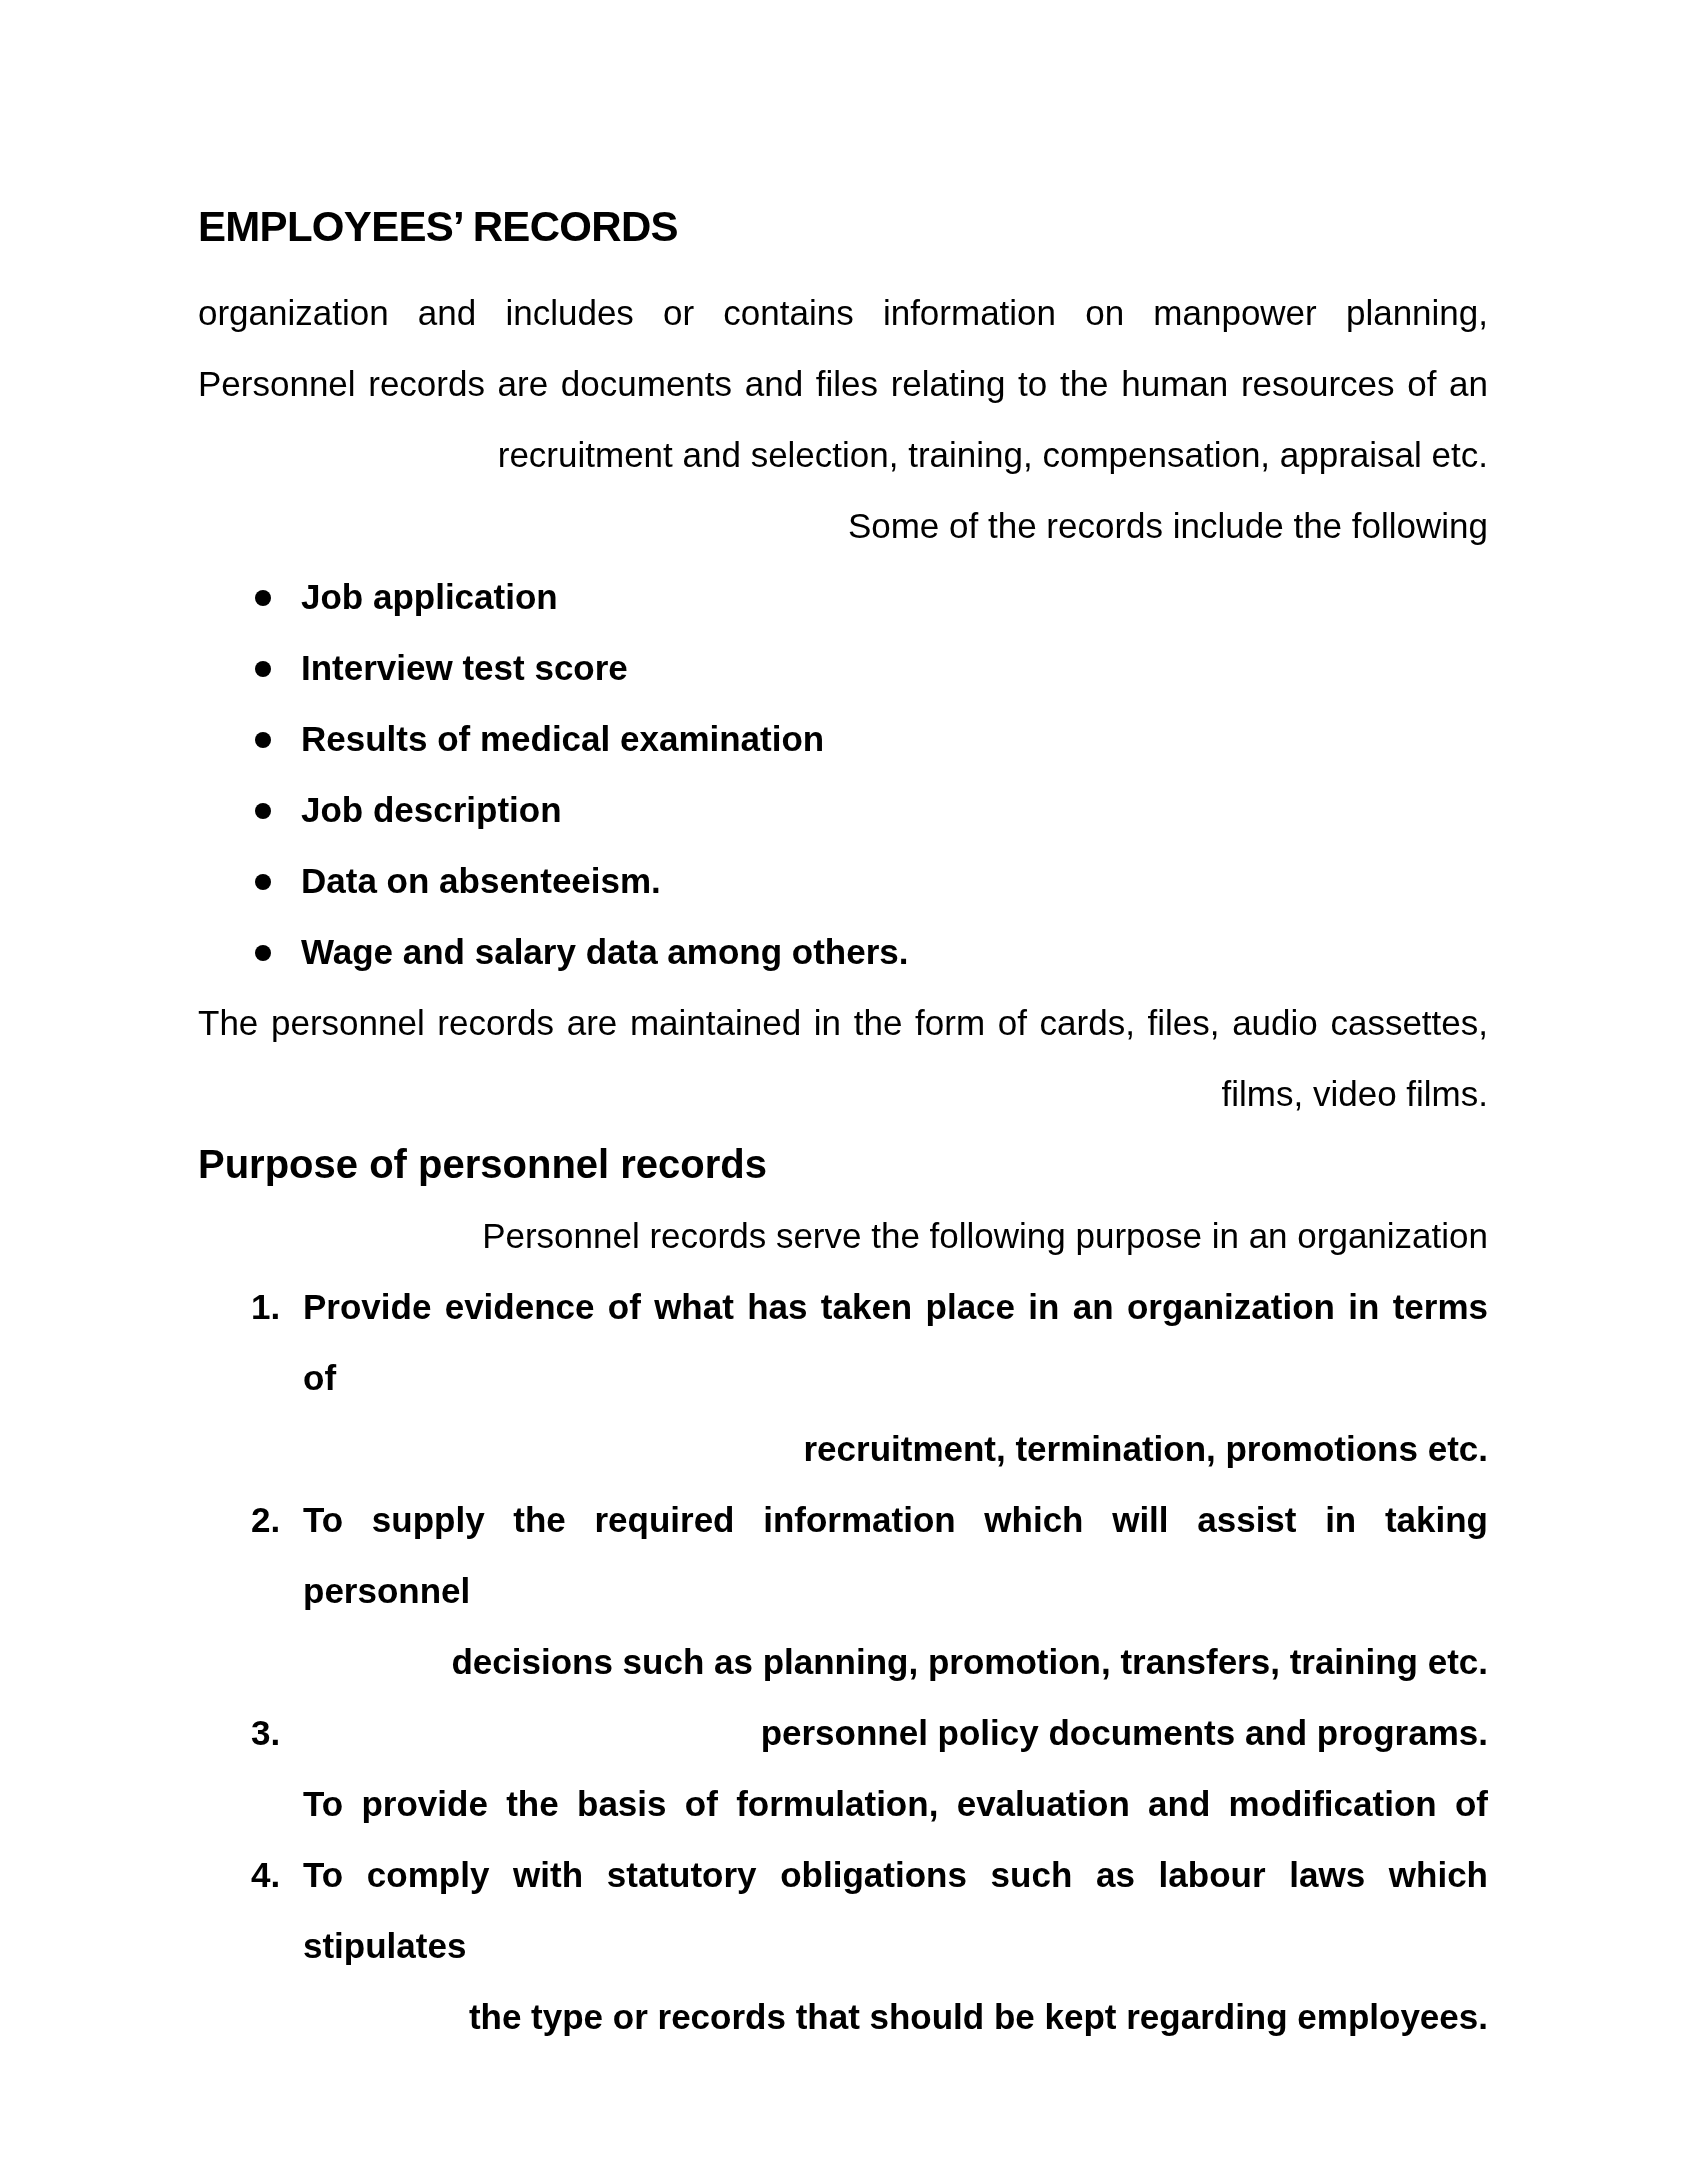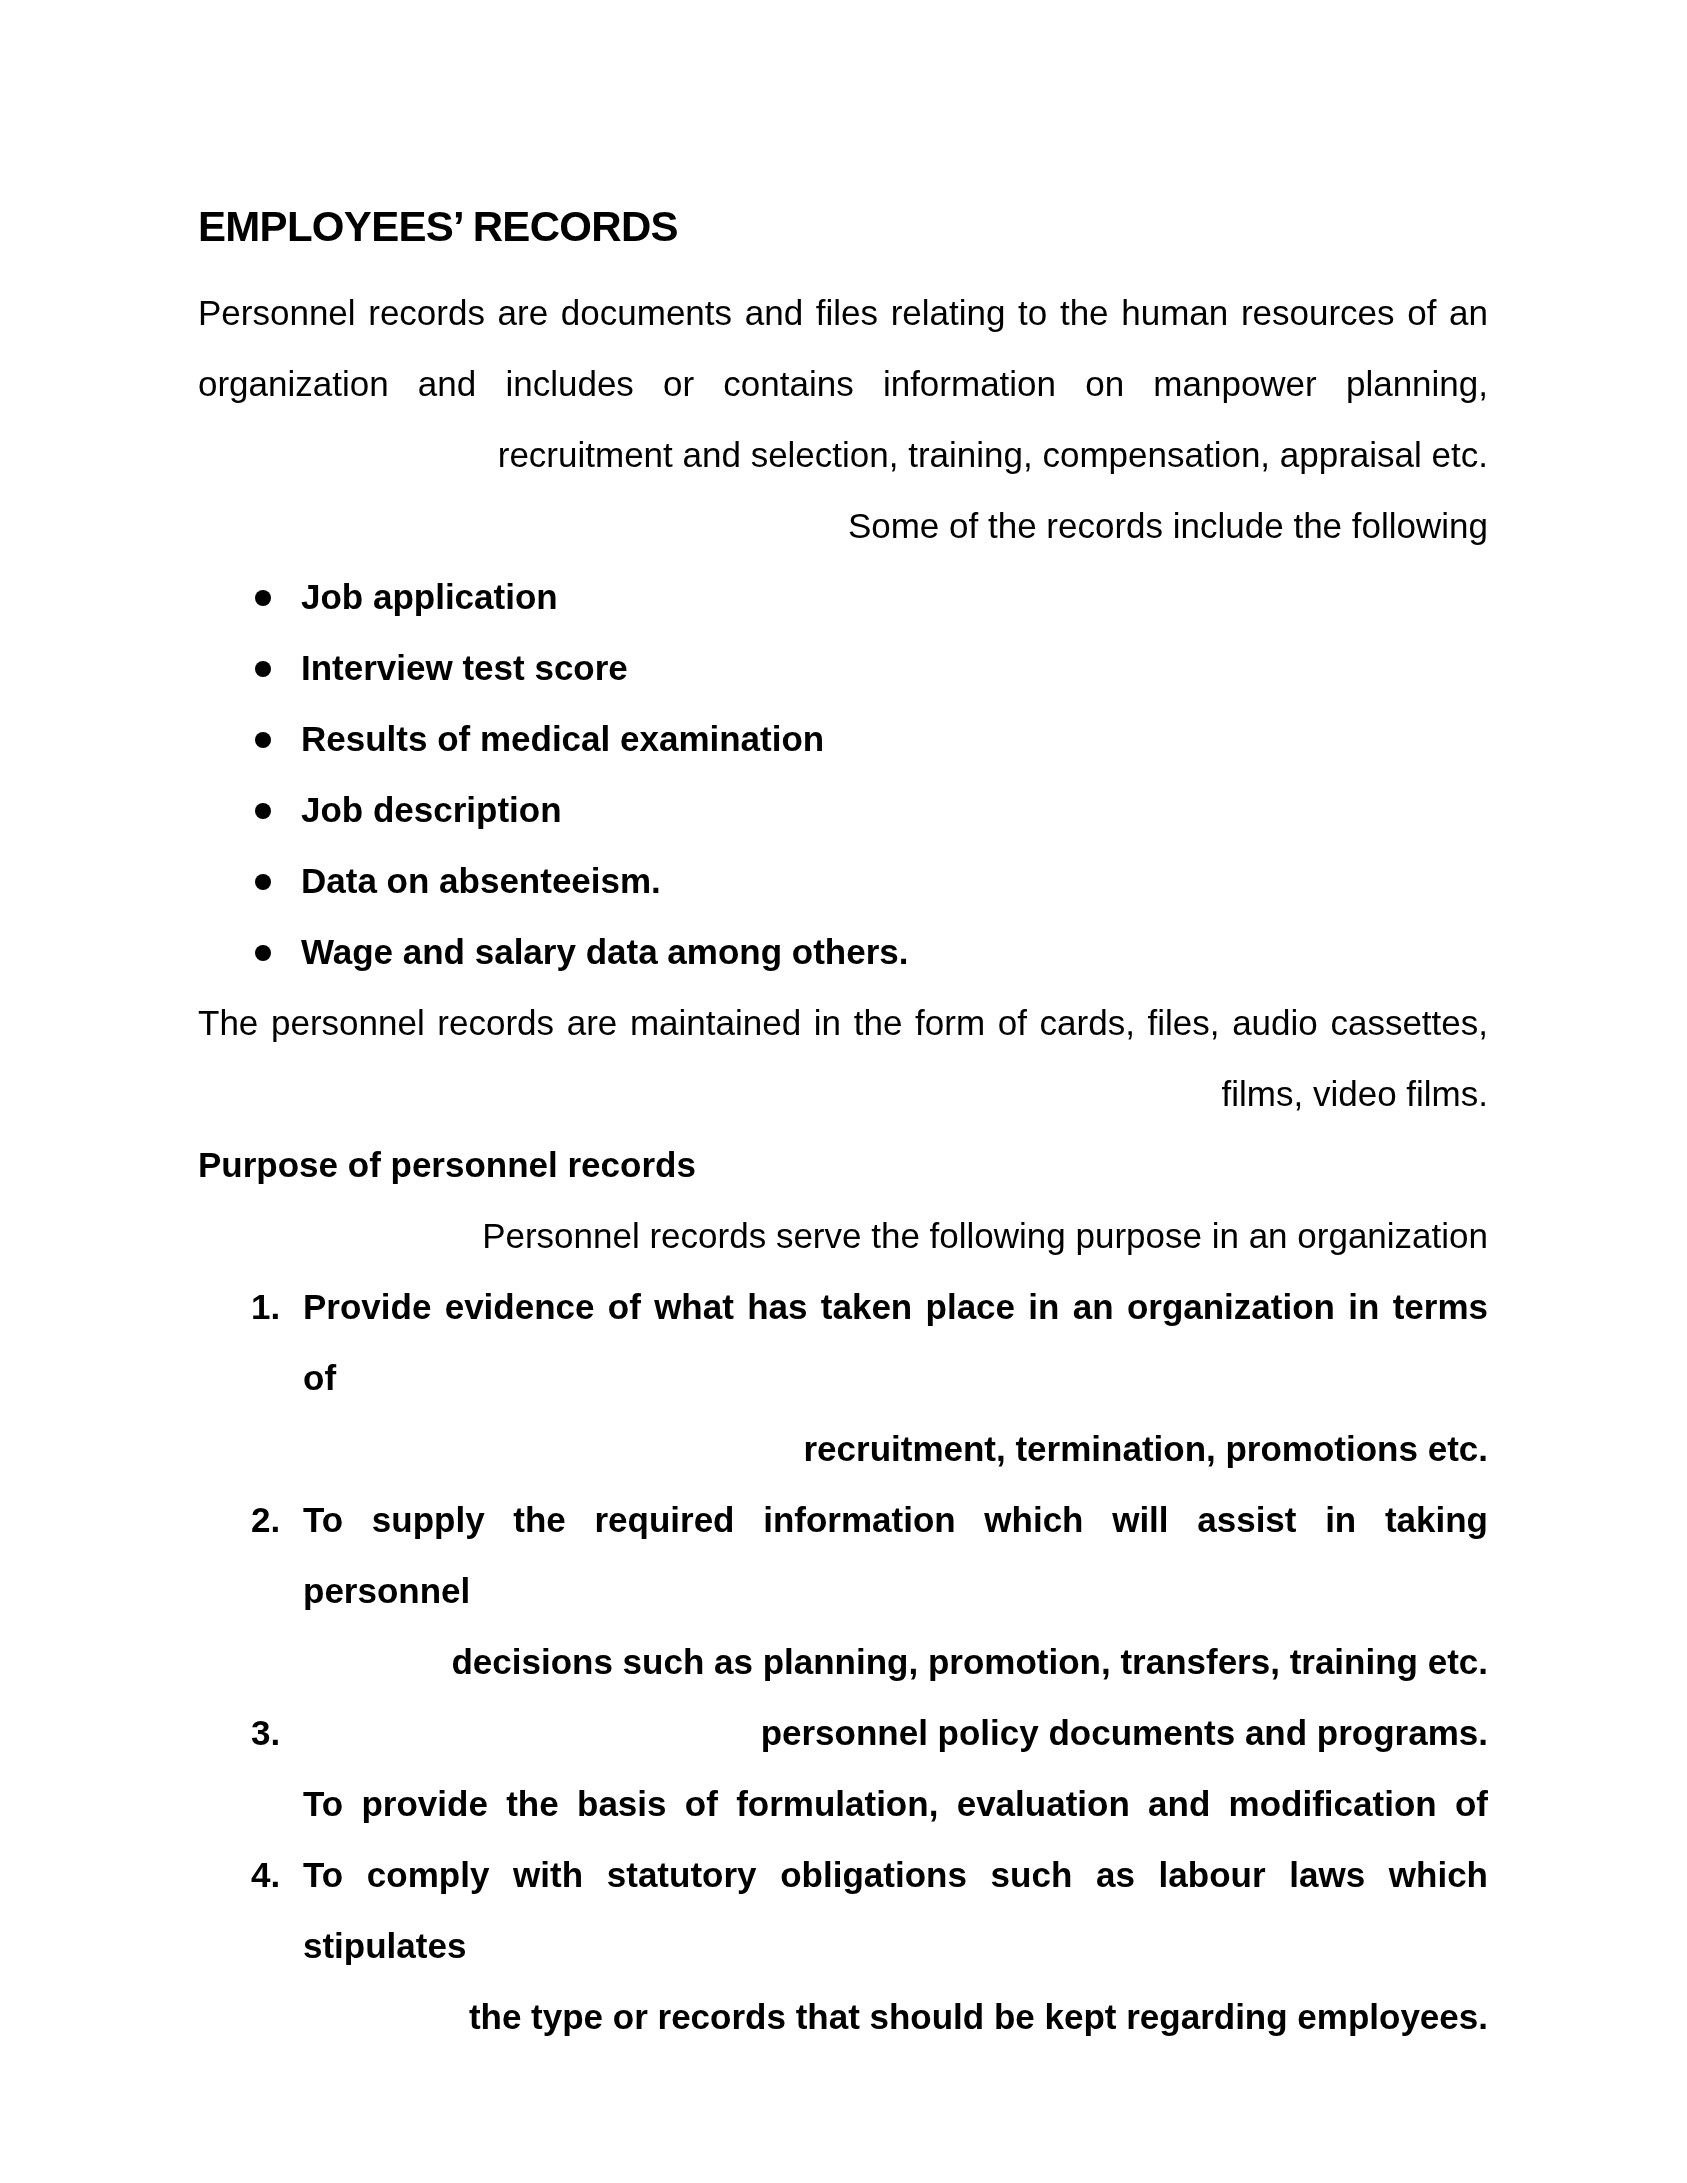--- a/index.html
+++ b/index.html
@@ -35,21 +35,21 @@
     line-height: 71px;
   }
   .para { margin: 0; }
   .line { display: block; }
   .jl {
     text-align: justify;
     text-align-last: justify;
   }
   .ll { text-align: right; }
   .subheading {
-    font-size: 35px;
+    font-size: 40px;
     font-weight: bold;
     line-height: 71px;
     margin: 0;
   }
   .bullet-list, .numbered-list { margin: 0; padding: 0; list-style: none; font-weight: bold; }
   .bullet-item {
     position: relative;
     padding-left: 103px;
     line-height: 71px;
   }
@@ -75,22 +75,22 @@
 </style>
 </head>
 <body>
 
 <div class="page">
   <div class="content">
 
     <h1 class="doc-title">EMPLOYEES’ RECORDS</h1>
 
     <div class="para body-text">
+      <span class="line jl">organization and includes or contains information on manpower planning,</span>
       <span class="line jl">Personnel records are documents and files relating to the human resources of an</span>
-      <span class="line jl">organization and includes or contains information on manpower planning,</span>
       <span class="line ll">recruitment and selection, training, compensation, appraisal etc.</span>
     </div>
 
     <div class="para body-text ll">Some of the records include the following</div>
 
     <ul class="bullet-list body-text">
       <li class="bullet-item">
         <span class="dot"></span>
         <span>Job application</span>
       </li>

